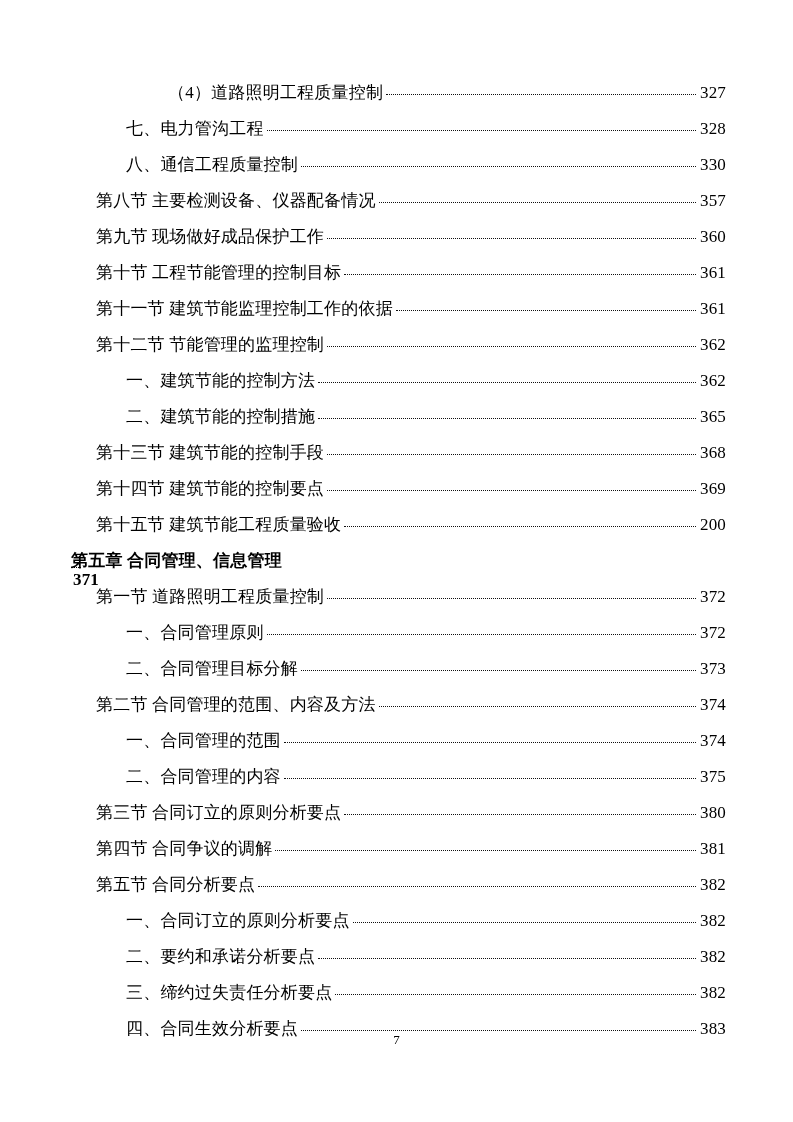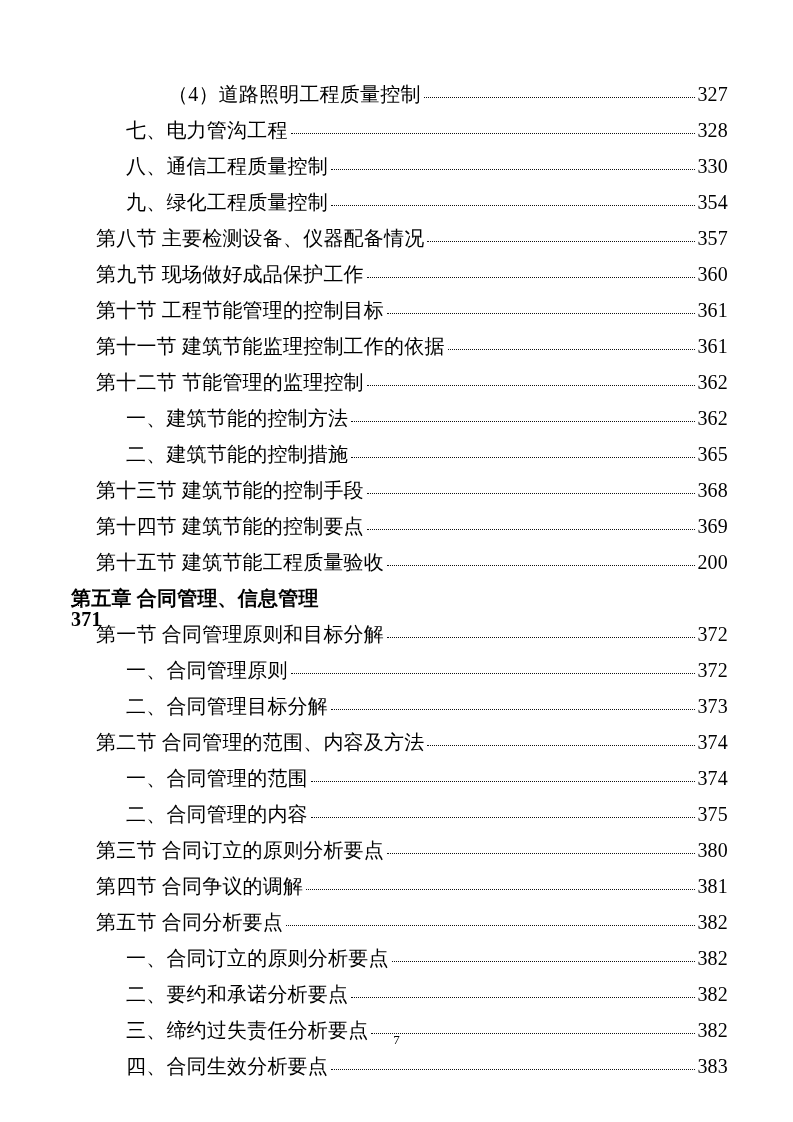--- a/index.html
+++ b/index.html
@@ -23,21 +23,21 @@
   .toc {
     position: absolute;
     left: 68px;
     top: 84px;
     width: 660px;
   }
   .toc-entry {
     display: flex;
     align-items: baseline;
     width: 100%;
-    font-size: 20px;
+    font-size: 17px;
     line-height: 1.0;
     height: 36px;
     white-space: nowrap;
   }
   .toc-entry .indent {
     flex: 0 0 auto;
   }
   .toc-entry .label {
     flex: 0 0 auto;
     letter-spacing: 0.2px;
@@ -93,26 +93,20 @@
         <span class="label">七、电力管沟工程</span>
         <span class="leader"></span>
         <span class="page-num">328</span>
       </div>
       <div class="toc-entry lvl-2">
         <span class="indent"></span>
         <span class="label">八、通信工程质量控制</span>
         <span class="leader"></span>
         <span class="page-num">330</span>
       </div>
-      <div class="toc-entry lvl-2">
-        <span class="indent"></span>
-        <span class="label">九、绿化工程质量控制</span>
-        <span class="leader"></span>
-        <span class="page-num">354</span>
-      </div>
       <div class="toc-entry lvl-1">
         <span class="indent"></span>
         <span class="label">第八节  主要检测设备、仪器配备情况</span>
         <span class="leader"></span>
         <span class="page-num">357</span>
       </div>
       <div class="toc-entry lvl-1">
         <span class="indent"></span>
         <span class="label">第九节  现场做好成品保护工作</span>
         <span class="leader"></span>
@@ -167,21 +161,21 @@
         <span class="page-num">200</span>
       </div>
       <div class="toc-entry lvl-0 bold">
         <span class="indent"></span>
         <span class="label">第五章  合同管理、信息管理</span>
         <span class="leader"></span>
         <span class="page-num">371</span>
       </div>
       <div class="toc-entry lvl-1">
         <span class="indent"></span>
-        <span class="label">第一节  合同管理原则和目标分解</span>
+        <span class="label">第一节  道路照明工程质量控制</span>
         <span class="leader"></span>
         <span class="page-num">372</span>
       </div>
       <div class="toc-entry lvl-2">
         <span class="indent"></span>
         <span class="label">一、合同管理原则</span>
         <span class="leader"></span>
         <span class="page-num">372</span>
       </div>
       <div class="toc-entry lvl-2">

